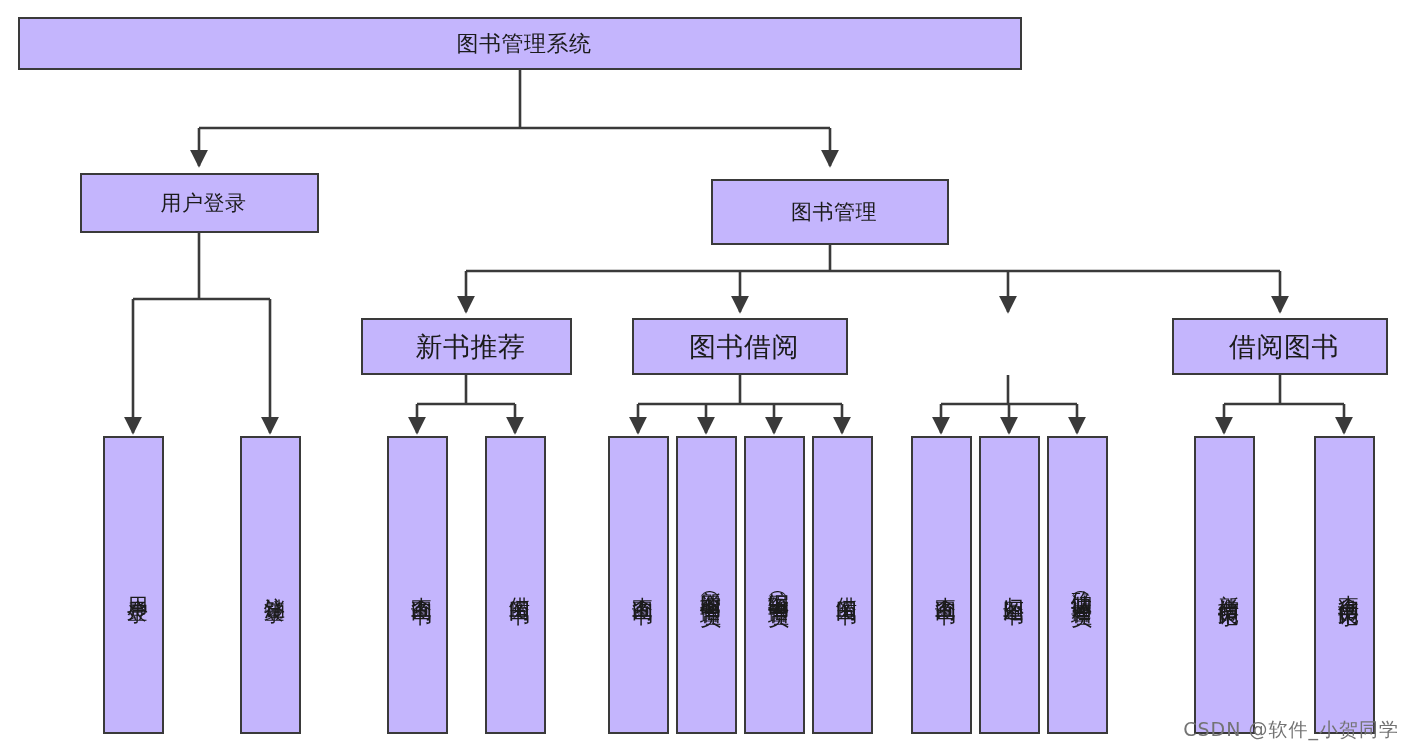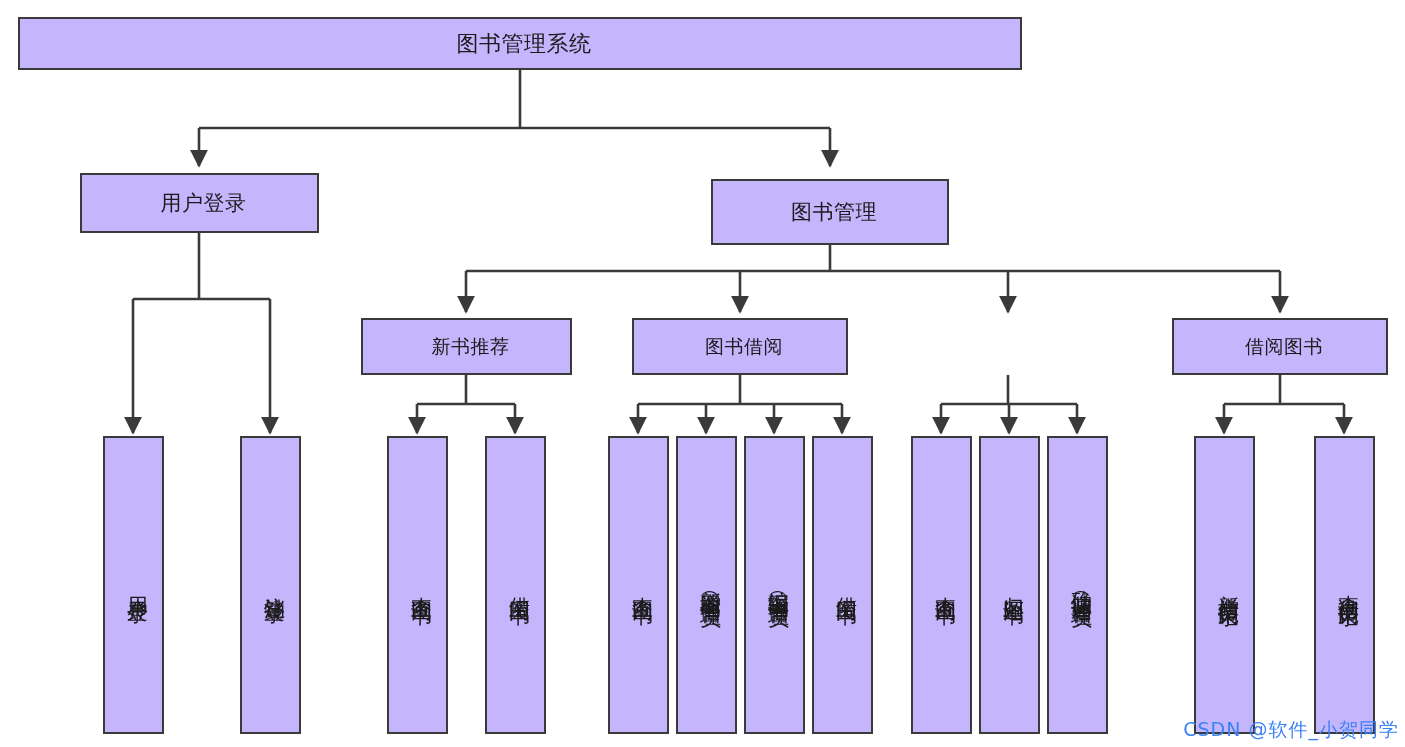--- a/index.html
+++ b/index.html
@@ -36,21 +36,21 @@
   }
   .node .label{
     font-size:21px;
     line-height:1.15;
     color:#1b1b1b;
     letter-spacing:0.5px;
     white-space:nowrap;
   }
   .node.root .label{font-size:22px;}
   .node.level2 .label{font-size:21px;}
-  .node.level3 .label{font-size:19px;}
+  .node.level3 .label{font-size:27px;}
 
   
   .node.leaf{
     align-items:center;
     justify-content:center;
   }
   .node.leaf .label{
     writing-mode:vertical-rl;
     text-orientation:upright;
     font-size:21px;
@@ -59,21 +59,21 @@
     white-space:normal;
     max-height:270px;
   }
 
   
   #watermark{
     position:absolute;
     right:6px;
     bottom:4px;
     font-size:19px;
-    color:#3b82f6;
+    color:#737373;
     letter-spacing:1px;
     z-index:5;
     white-space:nowrap;
     user-select:none;
   }
 </style>
 </head>
 <body>
 
 <div id="canvas">

